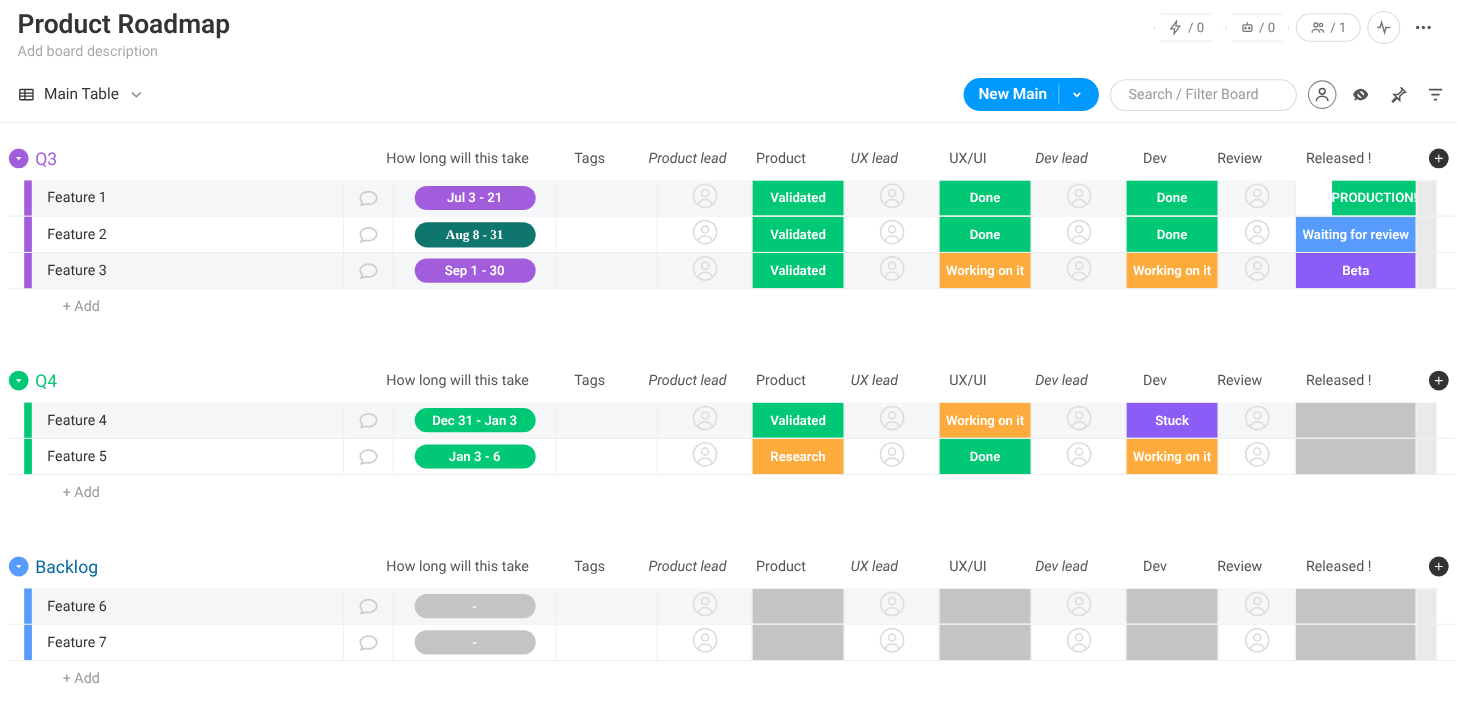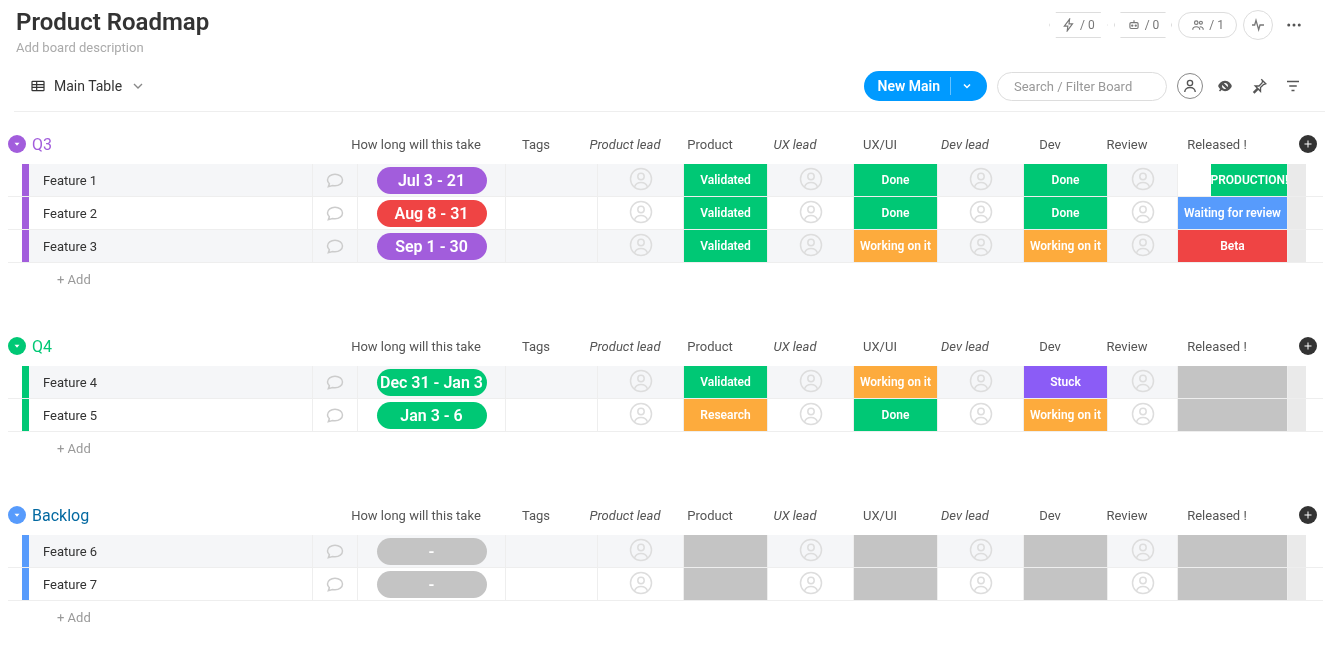--- a/index.html
+++ b/index.html
@@ -22,21 +22,21 @@
   }
   .hex-badge svg { width:14px; height:14px; }
   .round-badge { display:flex; align-items:center; gap:4px; border:1px solid #ddd; border-radius:20px; padding:5px 12px; color:#777; font-size:12px; }
   .round-badge svg { width:14px; height:14px; }
   .round-icon { width: 30px; height: 30px; border:1px solid #ddd; border-radius: 50%; display:flex; align-items:center; justify-content:center; color:#777; }
   .round-icon svg { width:16px; height:16px; }
   .dots-btn { width:30px; display:flex; align-items:center; justify-content:center; color:#555; }
   .dots-btn svg { width:18px; height:18px; }
 
   
-  .toolbar { display:flex; justify-content:space-between; align-items:center; padding: 14px 20px 10px 16px; border-bottom:1px solid #eee;margin-left:14px; }
+  .toolbar { display:flex; justify-content:space-between; align-items:center; padding: 14px 8px 10px 16px; border-bottom:1px solid #eee; }
   .toolbar-left { display:flex; align-items:center; gap:8px; color:#333; }
   .toolbar-left svg { width:16px; height:16px; }
   .view-name { font-size:14px; color:#333; }
   .chev { color:#888; }
   .toolbar-right { display:flex; align-items:center; gap:10px; }
   .new-item-btn { background:#009aff; color:#fff; font-weight:600; font-size:14px; border-radius:20px; padding:6px 14px; display:flex; align-items:center; gap:10px; }
   .new-item-btn .divider { width:1px; height:18px; background:rgba(255,255,255,0.4); }
   .new-item-btn svg { width:12px; height:12px; }
   .search-box { border:1px solid #ddd; border-radius:20px; padding:6px 16px; width: 170px; color:#999; font-size:13px; }
   .tb-icon { width:24px; height:24px; display:flex; align-items:center; justify-content:center; color:#555; }
@@ -58,21 +58,21 @@
   .row { display:flex; align-items:stretch; height:33px; border-bottom:1px solid #eee; }
   .row:nth-child(odd) .name-cell { background:#f5f6f8; }
   .row:nth-child(odd) .cell.plain { background:#f5f6f8; }
   .color-bar { width:7px; flex:0 0 7px; margin-left:14px; }
   .name-cell { flex: 0 0 284px; display:flex; align-items:center; padding-left: 14px; font-size:13px; color:#333; border-right:1px solid #eee; }
   .chat-cell { flex: 0 0 45px; display:flex; align-items:center; justify-content:center; border-right:1px solid #eee; }
   .chat-cell svg { width:20px; height:20px; stroke:#ccc; fill:none; }
   .cell { display:flex; align-items:center; justify-content:center; border-right:1px solid #eee; overflow:hidden; }
   .cell.plain { background:#fff; }
   .cell svg.person { width:24px; height:24px; stroke:#ddd; fill:none; }
-  .pill { color:#fff; font-weight:600; font-size:16px; border-radius:14px; padding:4px 0; width:110px; text-align:center; }
+  .pill { color:#fff; font-weight:600; font-size:12px; border-radius:14px; padding:4px 0; width:110px; text-align:center; }
   .status-label { width:100%; height:100%; color:#fff; font-weight:600; font-size:12px; display:flex; align-items:center; justify-content:center; }
   .trail-cell { flex: 0 0 18px; background:#eaeaea; }
 
   .add-row { display:flex; align-items:center; height:33px; }
   .add-row .color-bar { opacity:0.4; }
   .add-row .txt { padding-left:28px; font-size:13px; color:#999; }
 
   
   .w-duration { flex:0 0 148px; }
   .w-tags { flex:0 0 92px; }
@@ -261,21 +261,21 @@
         </div>
         <div class="row">
           <div class="color-bar" style="background: rgb(162, 93, 220);"></div>
           <div class="name-cell">Feature 2</div>
           <div class="chat-cell plain cell" style="flex: 0 0 45px;">
             <svg viewBox="0 0 24 24" stroke-width="1.8">
               <path d="M21 12c0 4-4 7-9 7-1 0-2-.1-2.9-.4L4 20l1.2-3.5C4.4 15.3 3 13.8 3 12c0-4 4-7 9-7s9 3 9 7Z"></path>
             </svg>
           </div>
           <div class="cell w-duration plain">
-            <div class="pill" style="background: #ef4444;">Aug 8 - 31</div>
+            <div class="pill" style="background: #0f766e; font-family: Liberation Serif, serif;">Aug 8 - 31</div>
           </div>
           <div class="cell w-tags plain"></div>
           <div class="cell w-lead plain">
             <span><svg class="person" viewBox="0 0 24 24" stroke-width="1.5">
                 <circle cx="12" cy="12" r="10.5"></circle>
                 <circle cx="12" cy="9.5" r="3.2"></circle>
                 <path d="M5.5 20c1-3 3.8-4.5 6.5-4.5s5.5 1.5 6.5 4.5"></path>
               </svg></span>
           </div>
           <div class="cell w-status">
@@ -356,21 +356,21 @@
             <div class="status-label" style="background: rgb(253, 171, 61);">Working on it</div>
           </div>
           <div class="cell w-review plain">
             <span><svg class="person" viewBox="0 0 24 24" stroke-width="1.5">
                 <circle cx="12" cy="12" r="10.5"></circle>
                 <circle cx="12" cy="9.5" r="3.2"></circle>
                 <path d="M5.5 20c1-3 3.8-4.5 6.5-4.5s5.5 1.5 6.5 4.5"></path>
               </svg></span>
           </div>
           <div class="cell w-released">
-            <div class="status-label" style="background: #ef4444;">Beta</div>
+            <div class="status-label" style="background: #8b5cf6;">Beta</div>
           </div>
           <div class="trail-cell"></div>
         </div>
       </div>
       <div class="add-row">
         <div class="color-bar" style="background: rgb(162, 93, 220);"></div>
         <div class="txt">+ Add</div>
       </div>
     </div>
     <div class="group">

